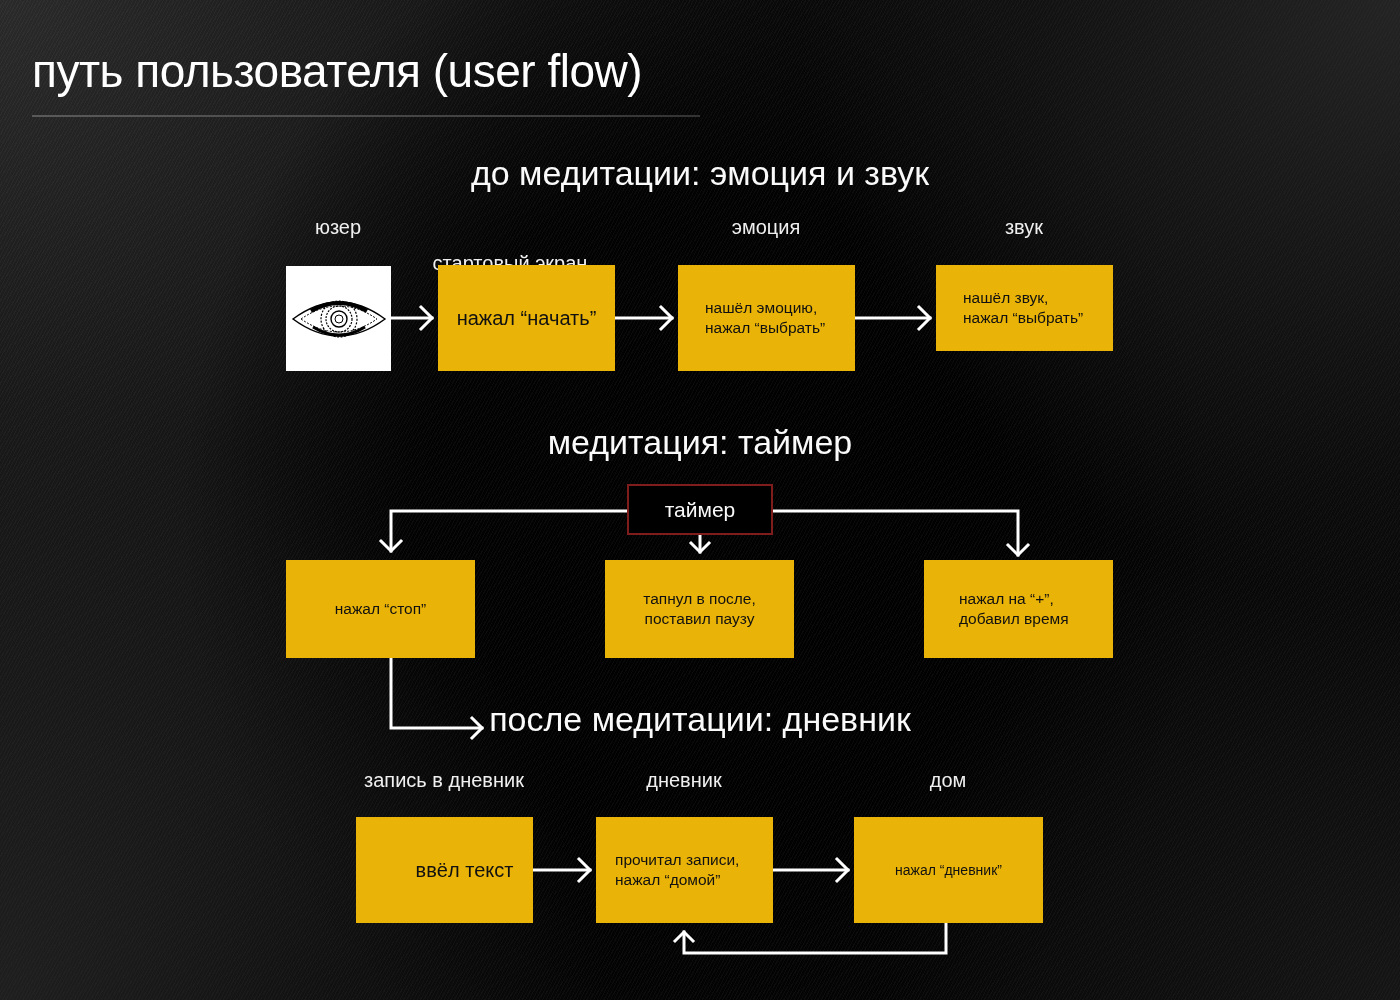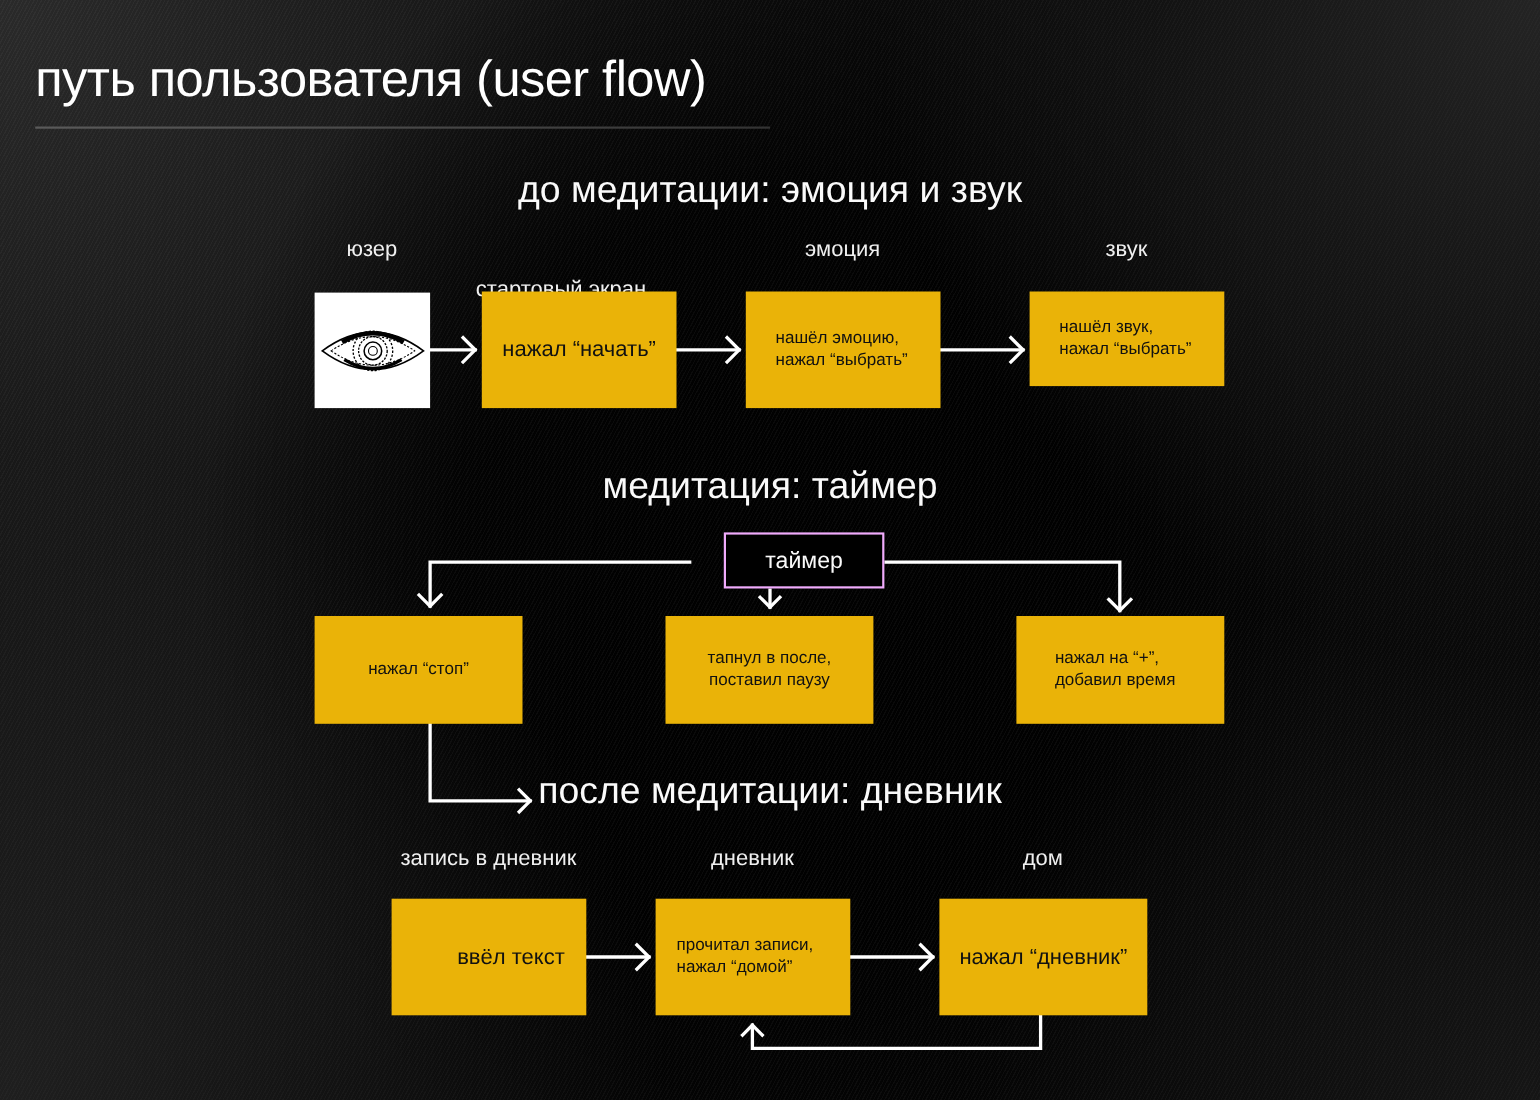--- a/index.html
+++ b/index.html
@@ -37,22 +37,22 @@
   }
   .box {
     background: #eab308; color: #111; display: flex; align-items: center;
     box-sizing: border-box; line-height: 1.3;
   }
   .box.center { justify-content: center; text-align: center; }
   .box.leftish { justify-content: flex-start; }
   .box .txt-lg { font-size: 20px; }
   .box .txt-sm { font-size: 15.5px; }
   .timer-box {
-    border: 2px solid #f0abfc; background: #000; color: #fafafa; font-size: 21px;
-    display: flex; align-items: center; justify-content: center; box-sizing: border-box; margin-left: 31px;
+    border: 2px solid #7f1d1d; background: #000; color: #fafafa; font-size: 21px;
+    display: flex; align-items: center; justify-content: center; box-sizing: border-box;
   }
   svg.lines { position: absolute; left: 0; top: 0; }
 </style>
 </head>
 <body>
 
 <div class="noise"></div>
 
 <div class="abs page-title">путь пользователя (user flow)</div>
 <div class="abs title-rule"></div>
@@ -179,14 +179,14 @@
 </div>
 
 <div class="abs box leftish" style="left:596px; top:817px; width:177px; height:106px; padding-left:19px;">
   <div class="txt-sm">
     <div>прочитал записи,</div>
     <div>нажал “домой”</div>
   </div>
 </div>
 
 <div class="abs box center" style="left:854px; top:817px; width:189px; height:106px;">
-  <span style="font-size:20px;">нажал “дневник”</span>
+  <span style="font-size:14px;">нажал “дневник”</span>
 </div>
 
 </body></html>

